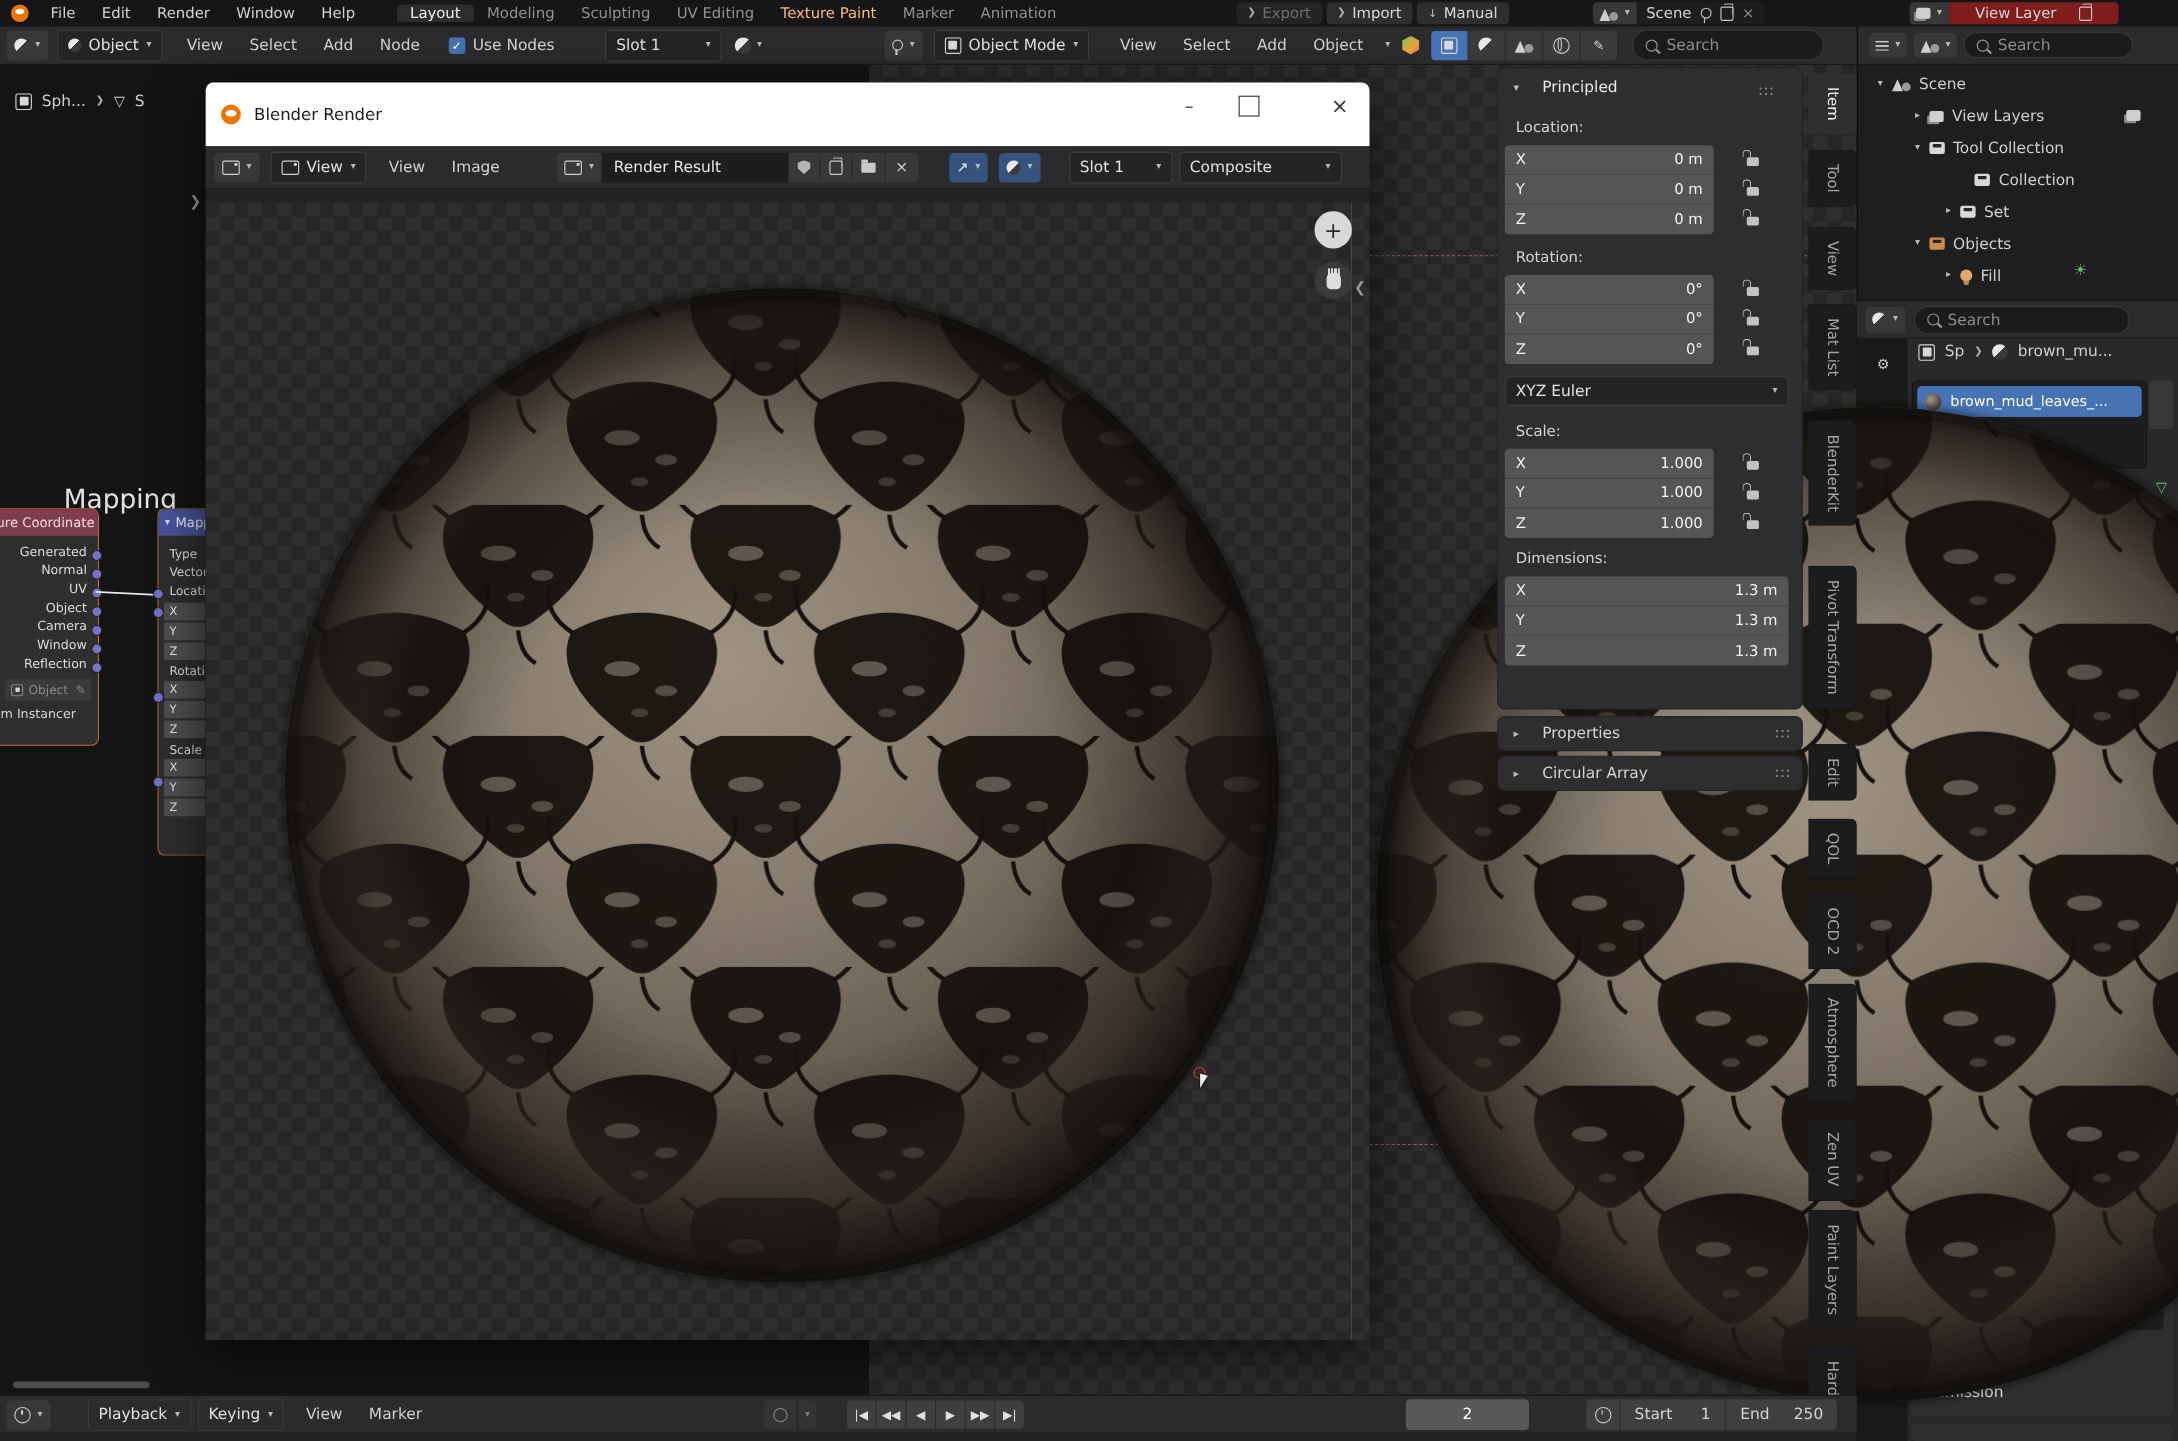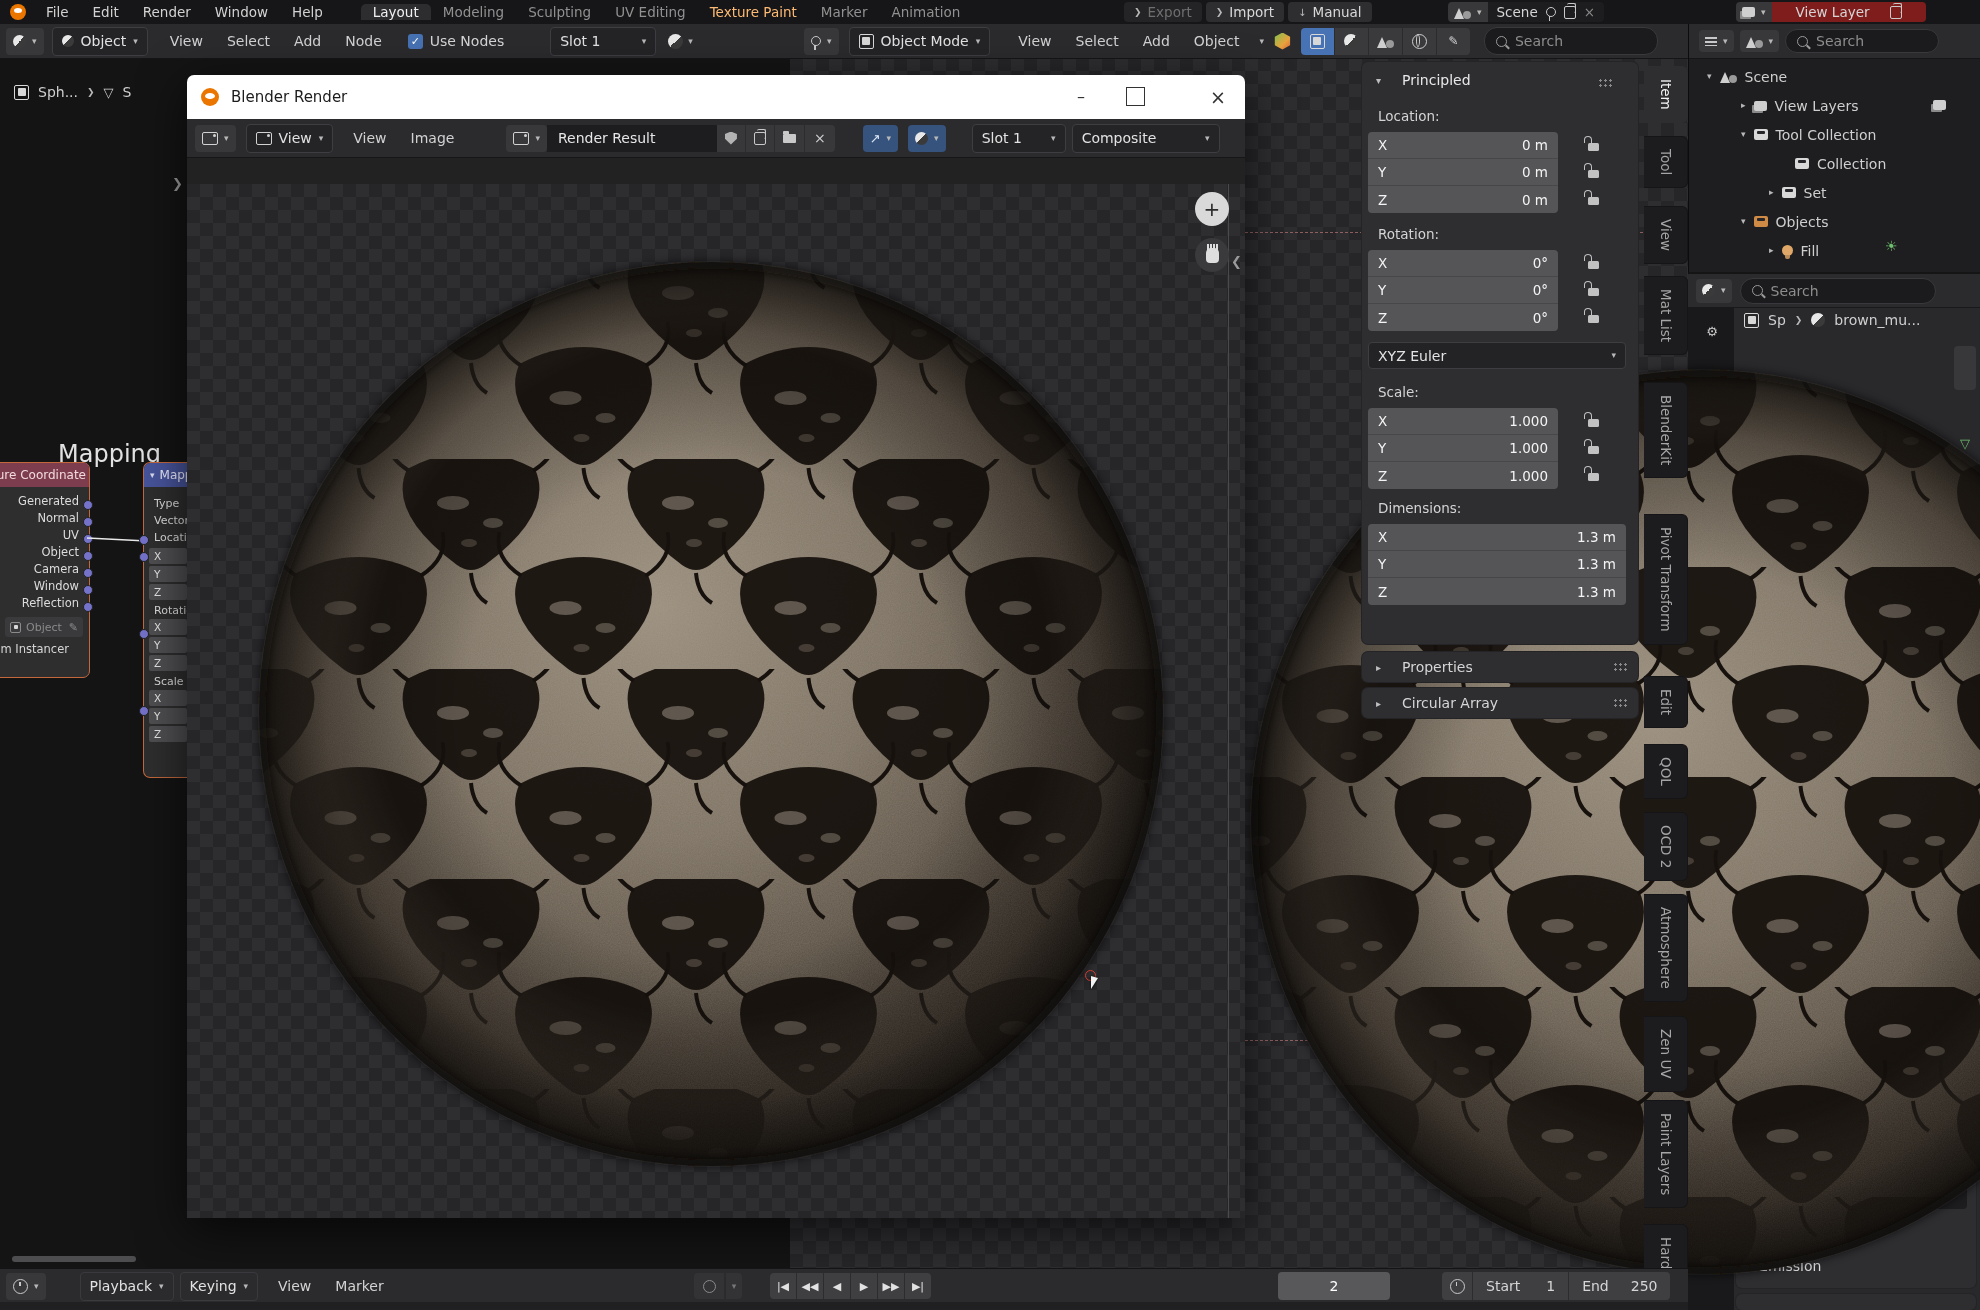--- a/index.html
+++ b/index.html
@@ -338,20 +338,28 @@
   
   <div class="abs fx" style="left:1744px;top:312px;gap:9px;color:#cfcfcf">
     <span class="brk"></span>
     <span>Sp</span>
     <span class="car">❯</span>
     <span class="ball" style="width:14px;height:14px"></span>
     <span>brown_mu...</span>
   </div>
 
   
+  <div class="abs" style="left:1738px;top:346px;width:212px;height:78px;background:#1d1d20;border-radius:5px;border:1px solid #141416">
+    <div class="fx" style="margin:4px;height:28px;background:#4772b3;border-radius:4px;gap:8px;padding:0 7px;color:#fff">
+      <span style="width:15px;height:15px;border-radius:50%;background:radial-gradient(circle at 5px 5px,#a89a87,#4a4038 70%)"></span>
+      <span style="font-size:13px;white-space:nowrap;overflow:hidden">brown_mud_leaves_...</span>
+    </div>
+    <span class="abs" style="left:8px;bottom:4px;color:#9a9a9a;font-size:9px">▶</span>
+    <span class="grip abs" style="left:96px;bottom:4px"></span>
+  </div>
   <div class="abs" style="left:1954px;top:346px;width:22px;height:44px;background:#38383b;border-radius:4px"></div>
 
   
   <div class="abs fx" style="left:1738px;top:432px;height:28px">
     <span class="btn" style="height:28px;padding:0 7px;border-radius:4px 0 0 4px">
         <span class="ball" style="width:14px;height:14px"></span>
         <span class="car">▾</span>
       </span>
     <span class="fx" style="height:28px;background:#1d1d20;padding:0 9px;min-width:56px">
         <span>brown...</span>
@@ -722,21 +730,21 @@
   <span class="socketdot" style="left:139px;top:552px"></span>
   <span class="socketdot" style="left:139px;top:629px"></span>
   <span class="socketdot" style="left:139px;top:706px"></span>
 
   
   <div class="abs" style="left:12px;top:1256px;width:124px;height:6px;background:#4d4d4f;border-radius:3px"></div>
 
   
   <div class="abs" style="left:187px;top:75px;width:1058px;height:1143px;border-radius:7px 7px 0 0;box-shadow:0 12px 48px rgba(0,0,0,.65);background:#222">
 
-    <div class="fx" style="height:44px;background:#ffffff;border-radius:7px 7px 0 0;color:#1c1c1c">
+    <div class="fx" style="height:58px;background:#ffffff;border-radius:7px 7px 0 0;color:#1c1c1c">
       <span style="margin-left:14px;width:18px;height:18px;border-radius:50%;background:#ea7600;position:relative">
           <span style="position:absolute;left:4px;top:5px;width:10px;height:6px;border-radius:50%;background:#fff"></span>
         </span>
       <span style="margin-left:12px;font-size:15px">Blender Render</span>
       <span class="abs" style="left:871px;top:0;width:46px;height:43px;display:flex;align-items:center;justify-content:center;color:#333;font-size:16px">–</span>
       <span class="abs" style="left:939px;top:12px;width:17px;height:17px;border:1.6px solid #333"></span>
       <span class="abs" style="left:1008px;top:0;width:46px;height:43px;display:flex;align-items:center;justify-content:center;color:#333;font-size:19px">×</span>
     </div>
 
     <div class="fx" style="height:38px;background:#2b2b2e;border-bottom:1px solid #161618">

